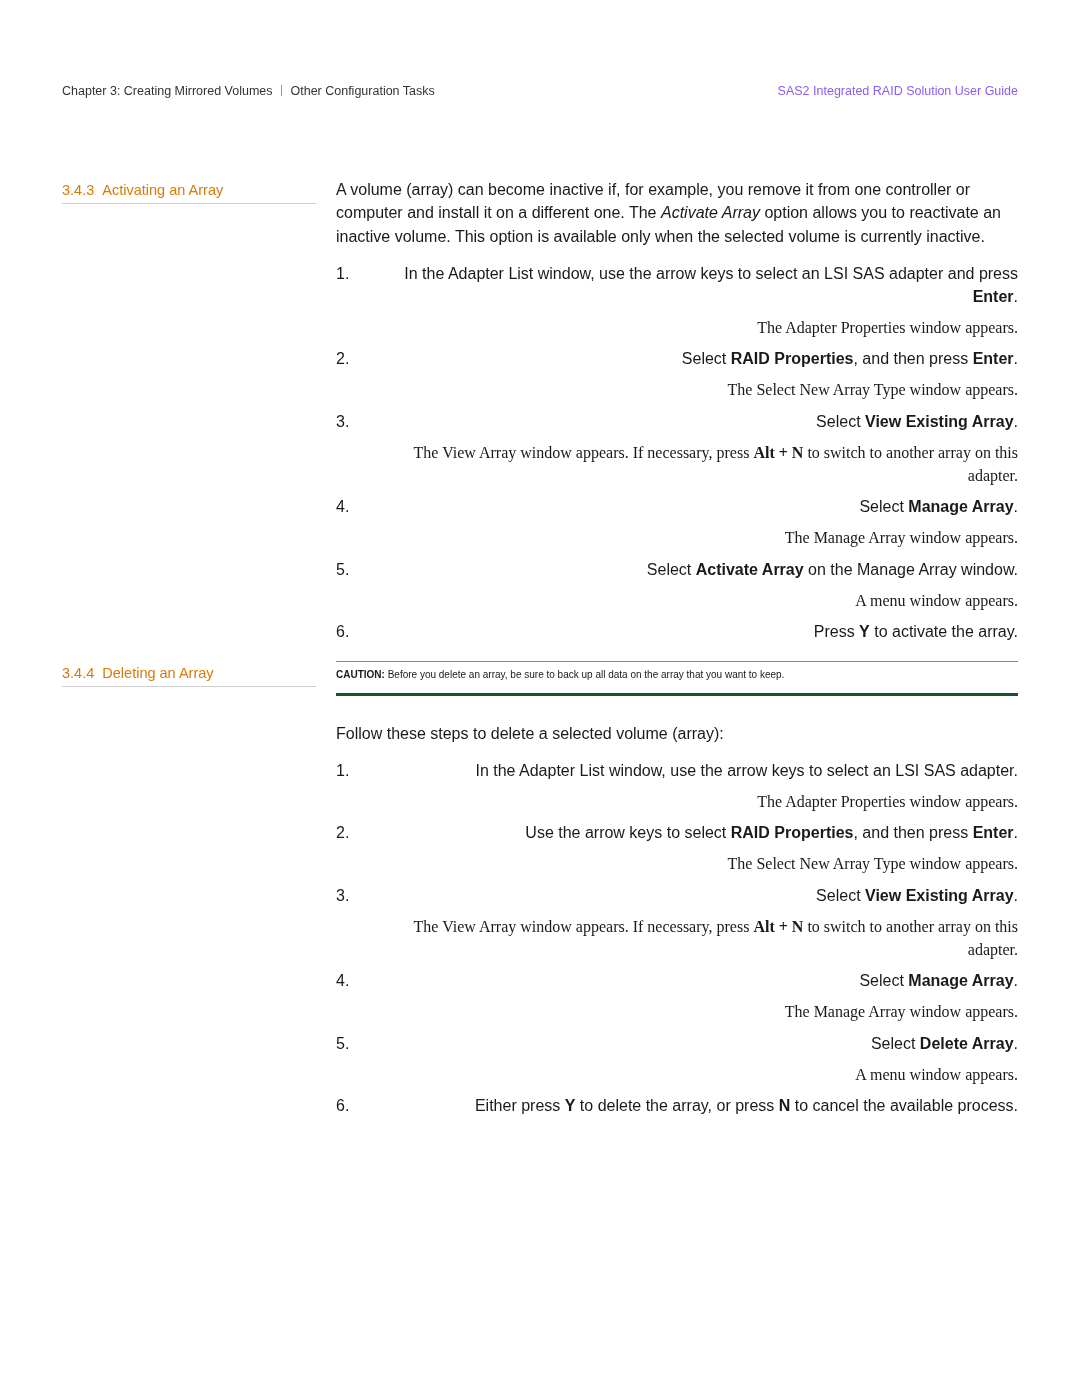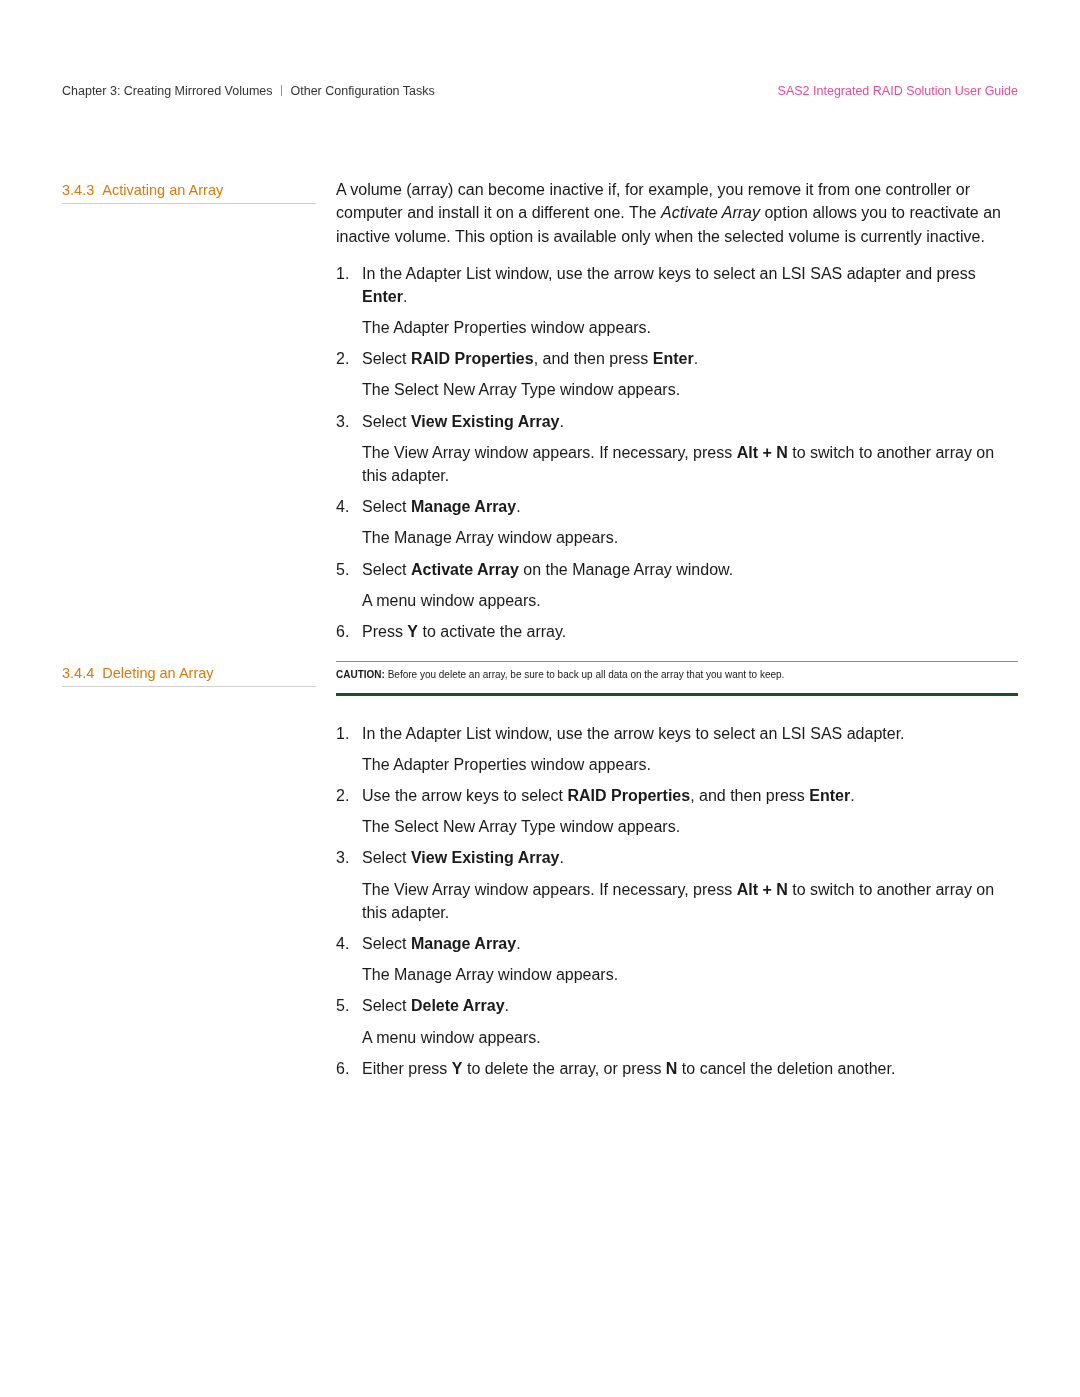--- a/index.html
+++ b/index.html
@@ -30,21 +30,21 @@
   }
   .runhead-left .sep {
     display: inline-block;
     width: 1px;
     height: 11px;
     background: #e08a00;
     margin: 0 5px;
     vertical-align: -1px;
   }
   .runhead-right {
-    color: #ec4899;
+    color: #8b5cf6;
   }
 
   
   .body {
     display: grid;
     grid-template-columns: 274px 1fr;
     column-gap: 0px;
   }
   .left-col {
     grid-column: 1;
@@ -79,31 +79,33 @@
     margin: 0;
     padding: 0;
     counter-reset: step;
   }
   ol.steps > li {
     counter-increment: step;
     position: relative;
     padding-left: 26px;
     margin-bottom: 8px;
     font-size: 16px;
+    text-align: right;
   }
   ol.steps > li::before {
     content: counter(step) ".";
     position: absolute;
     left: 0;
     top: 0;
   }
   ol.steps > li .result {
     display: block;
     margin-top: 8px;
     margin-bottom: 4px;
+    font-family: Liberation Serif, serif;
   }
 
   .caution-box {
     border-top: 1px solid #d97a07;
     border-bottom: 3px solid #14532d;
     padding: 6px 0 10px 0;
     margin-bottom: 26px;
     font-size: 10px;
   }
   .caution-label {
@@ -191,20 +193,21 @@
       <div class="left-col" style="margin-top:10px;">
         <div class="section-hdr">
           <span>3.4.4</span>&nbsp;&nbsp;<span>Deleting an Array</span>
         </div>
       </div>
       <div class="right-col" style="margin-top:10px;">
         <div class="caution-box">
           <span class="caution-label">CAUTION:</span><span>  Before you delete an array, be sure to back up all data on the array that you want to keep.</span>
         </div>
 
+        <div class="para">Follow these steps to delete a selected volume (array):</div>
 
         <ol class="steps">
           <li>
             <span>In the Adapter List window, use the arrow keys to select an LSI SAS adapter.</span>
             <span class="result">The Adapter Properties window appears.</span>
           </li>
           <li>
             <span>Use the arrow keys to select </span><span class="b">RAID Properties</span><span>, and then press </span><span class="b">Enter</span><span>.</span>
             <span class="result">The Select New Array Type window appears.</span>
           </li>
@@ -216,21 +219,21 @@
           </li>
           <li>
             <span>Select </span><span class="b">Manage Array</span><span>.</span>
             <span class="result">The Manage Array window appears.</span>
           </li>
           <li>
             <span>Select </span><span class="b">Delete Array</span><span>.</span>
             <span class="result">A menu window appears.</span>
           </li>
           <li>
-            <span>Either press </span><span class="b">Y</span><span> to delete the array, or press </span><span class="b">N</span><span> to cancel the deletion another.</span>
+            <span>Either press </span><span class="b">Y</span><span> to delete the array, or press </span><span class="b">N</span><span> to cancel the available process.</span>
           </li>
         </ol>
       </div>
     </div>
 
   </div>
 
 
 </div>
 

